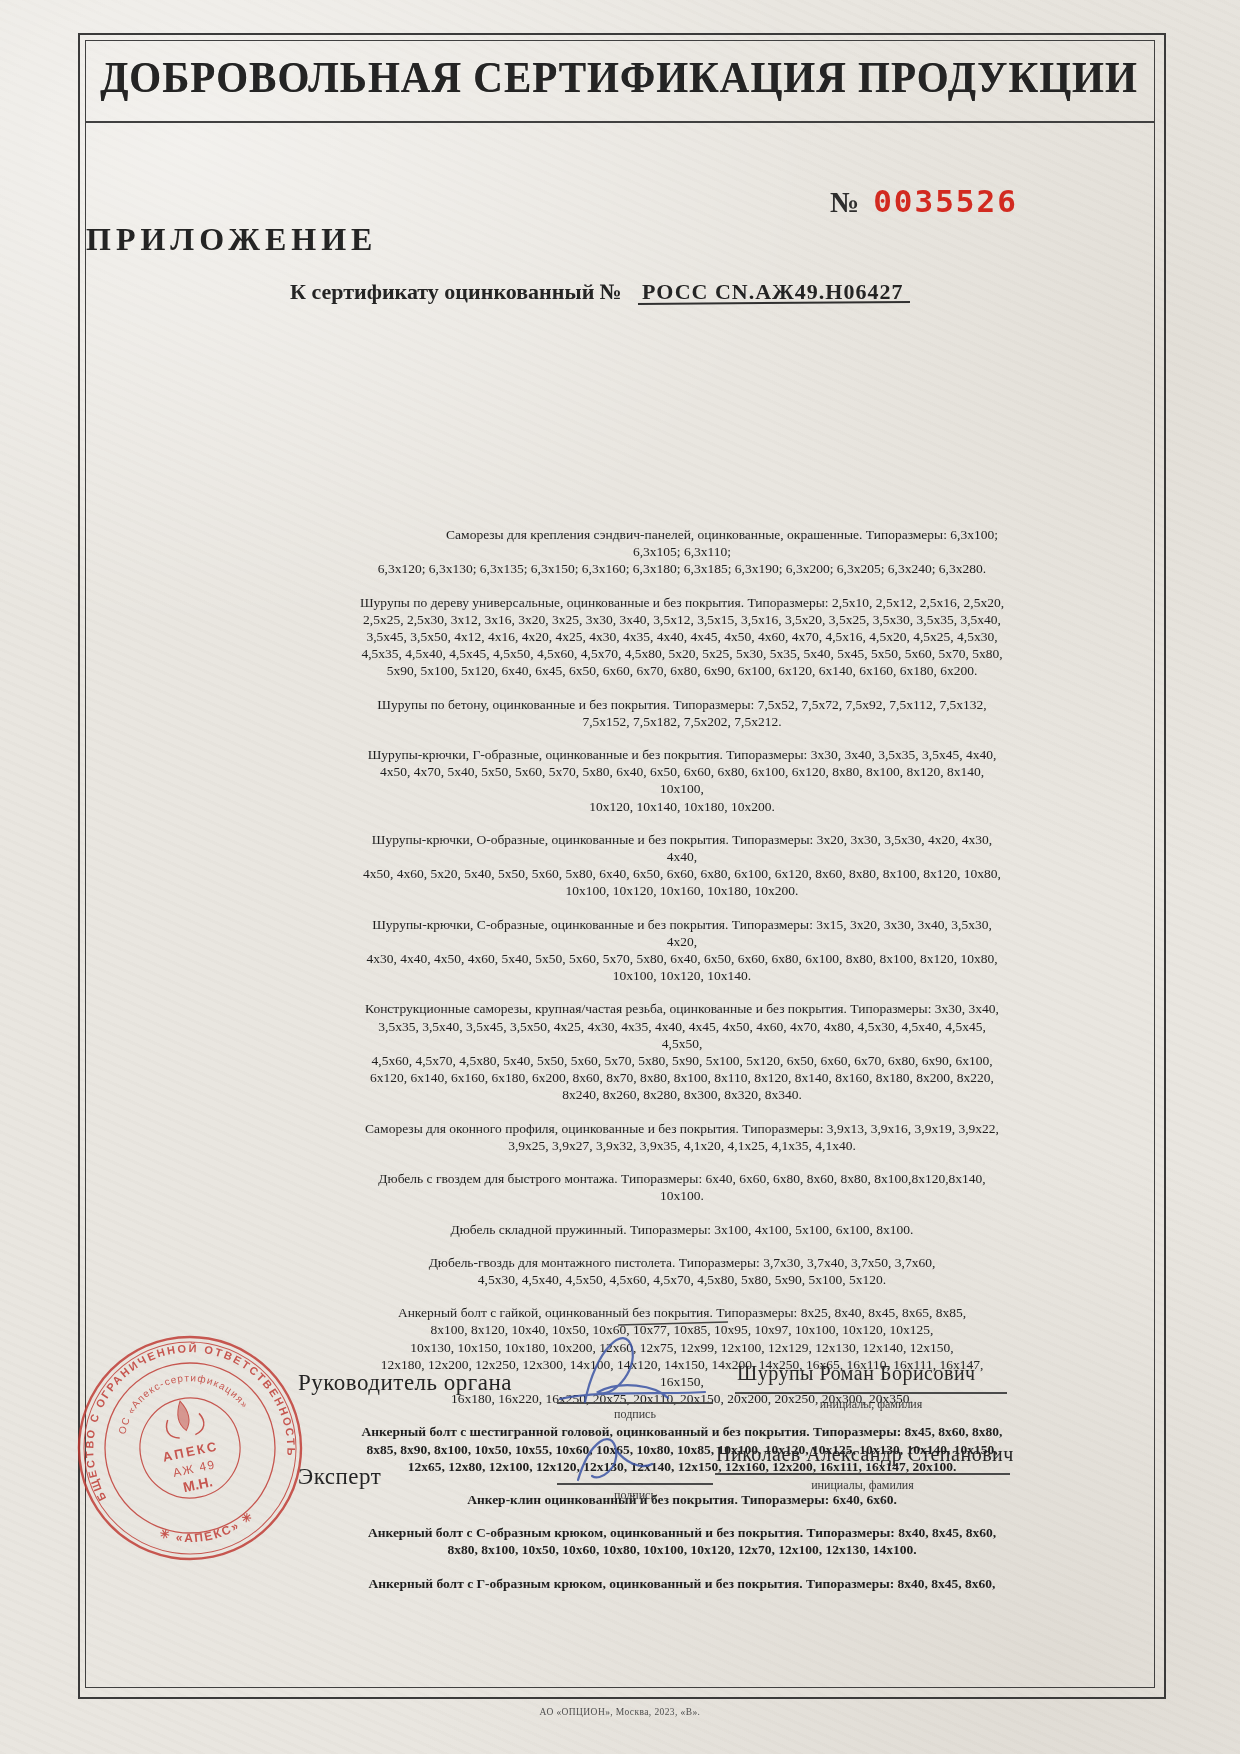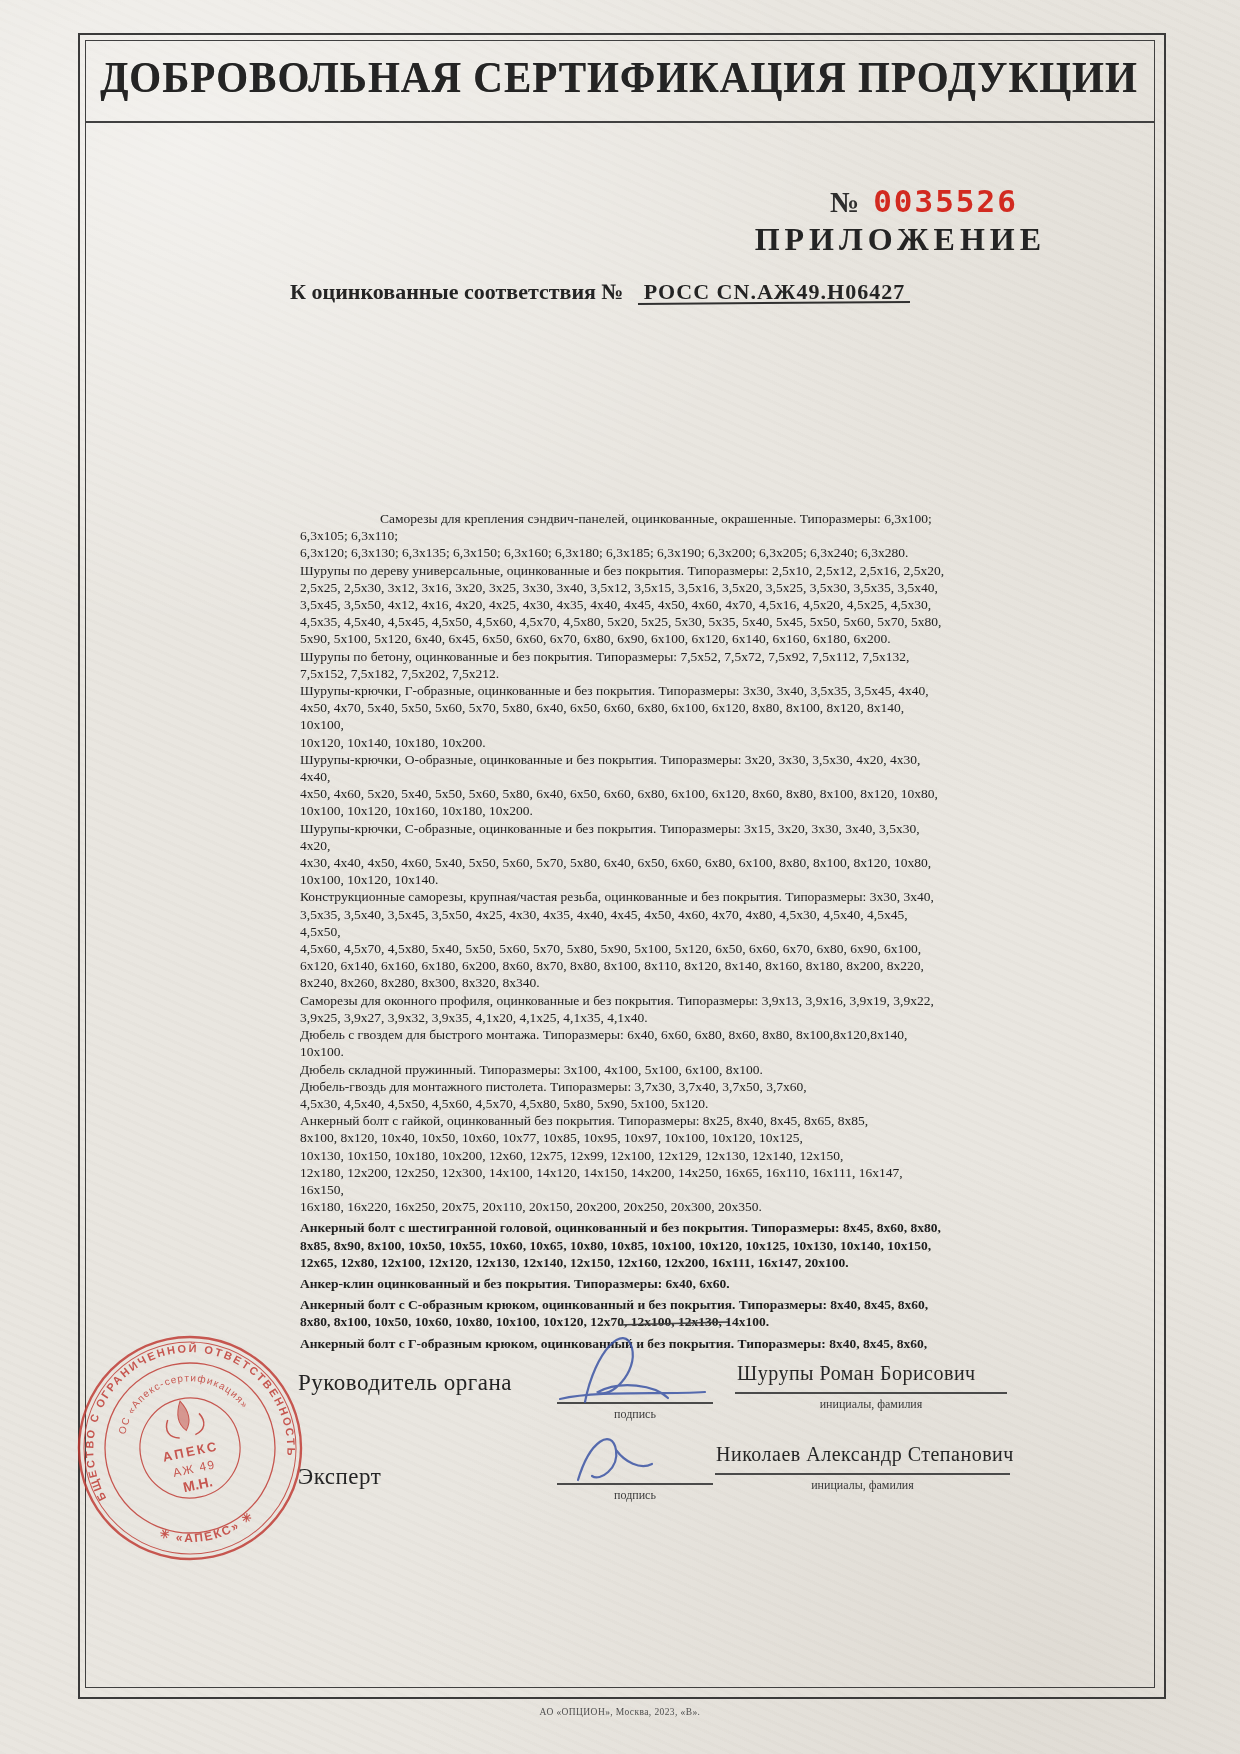--- a/index.html
+++ b/index.html
@@ -27,29 +27,29 @@
     transform:scaleY(1.06); transform-origin:top center;
     text-shadow:0 0 0.5px rgba(40,40,40,0.55);
   }
   .title-rule { left:85px; top:121px; width:1070px; height:2px; background:#404040; }
 
   .form-number { left:830px; top:183px; white-space:nowrap; }
   .no-sign { font-size:29px; font-weight:bold; color:#2e2e2e; }
   .no-digits { font-family:"DejaVu Sans Mono", monospace; font-size:31px; font-weight:bold;
     color:#d22a20; letter-spacing:2px; margin-left:10px; }
 
-  .appendix-title { left:86px; top:221px; width:960px; text-align:right;
+  .appendix-title { left:86px; top:221px; width:960px; text-align:left;
     font-size:32px; font-weight:bold; letter-spacing:5px; color:#242424; }
 
   .cert-line { left:290px; top:279px; font-size:22px; font-weight:bold; color:#242424; white-space:nowrap; }
   .cert-number { margin-left:20px; letter-spacing:1px; }
   .cert-strike { left:638px; top:302px; width:272px; height:2px; background:#303030; transform:rotate(-0.4deg); }
 
   .body-text { left:300px; top:510px; width:764px; font-size:13.5px; line-height:17.2px; color:#1e1e1e; }
-  .body-text p { margin:0; white-space:pre-line; }
+  .body-text p { margin:16px; white-space:pre-line;text-align:center; }
   .body-text p.first { text-indent:80px; }
   .body-text p.gap { margin-top:4px;font-weight:bold; }
 
   .sig-role { font-size:23px; font-weight:normal; letter-spacing:0.5px; color:#242424; white-space:nowrap; }
   #role-head { left:298px; top:1370px; }
   #role-expert { left:298px; top:1452px;margin-top:12px; }
 
   .sig-name { font-size:20px; color:#262626; letter-spacing:0.5px; white-space:nowrap; }
   #name-head { left:737px; top:1362px; }
   #name-expert { left:716px; top:1443px; }
@@ -84,21 +84,21 @@
   <div class="abs title-rule"></div>
 
   <div class="abs form-number">
     <span class="no-sign">№</span>
     <span class="no-digits">0035526</span>
   </div>
 
   <div class="abs appendix-title">ПРИЛОЖЕНИЕ</div>
 
   <div class="abs cert-line">
-    <span class="cert-label">К оцинкованные соответствия №</span><span class="cert-number">РОСС CN.АЖ49.H06427</span>
+    <span class="cert-label">К сертификату оцинкованный №</span><span class="cert-number">РОСС CN.АЖ49.H06427</span>
   </div>
   <div class="abs cert-strike"></div>
 
   <div class="abs body-text">
     <p class="first">Саморезы для крепления сэндвич-панелей, оцинкованные, окрашенные. Типоразмеры: 6,3х100;
 6,3х105; 6,3х110;
 6,3х120; 6,3х130; 6,3х135; 6,3х150; 6,3х160; 6,3х180; 6,3х185; 6,3х190; 6,3х200; 6,3х205; 6,3х240; 6,3х280.</p>
     <p>Шурупы по дереву универсальные, оцинкованные и без покрытия. Типоразмеры: 2,5х10, 2,5х12, 2,5х16, 2,5х20,
 2,5х25, 2,5х30, 3х12, 3х16, 3х20, 3х25, 3х30, 3х40, 3,5х12, 3,5х15, 3,5х16, 3,5х20, 3,5х25, 3,5х30, 3,5х35, 3,5х40,
 3,5х45, 3,5х50, 4х12, 4х16, 4х20, 4х25, 4х30, 4х35, 4х40, 4х45, 4х50, 4х60, 4х70, 4,5х16, 4,5х20, 4,5х25, 4,5х30,

